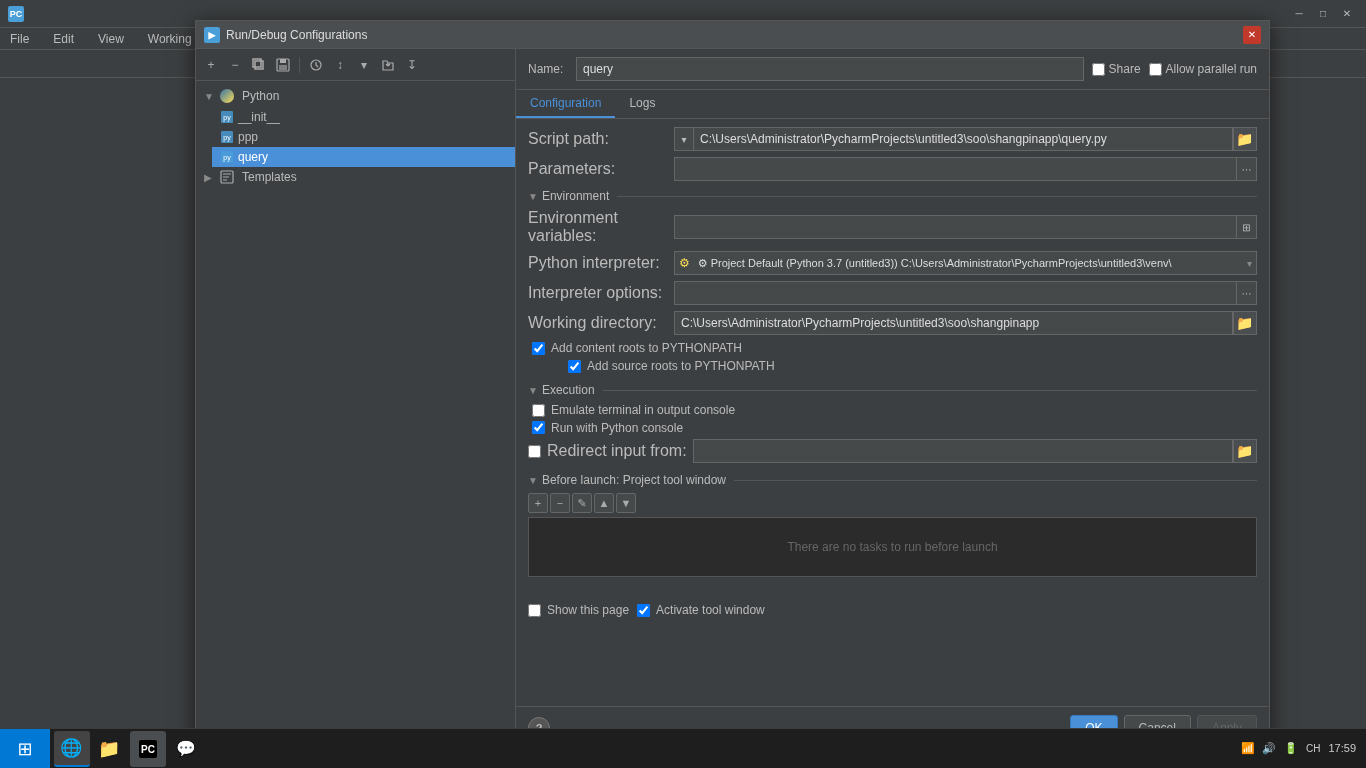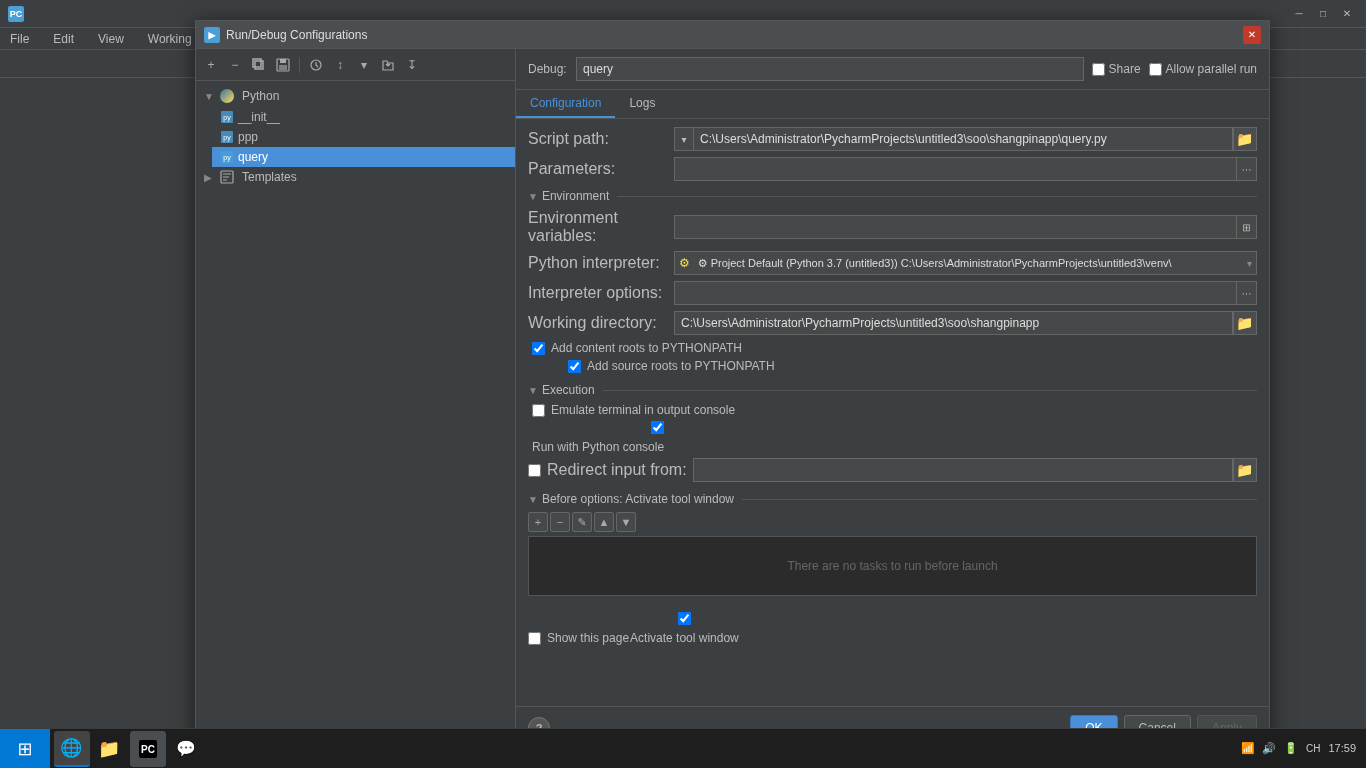--- a/index.html
+++ b/index.html
@@ -691,21 +691,21 @@
               </svg>
             <span>Templates</span>
           </div>
         </div>
       </div>
     </div>
 
     <div class="config-form">
 
       <div class="name-row">
-        <span class="name-label">Debug:</span>
+        <span class="name-label">Name:</span>
         <input class="name-input" type="text" value="query" style="">
         <label class="checkbox-label">
           <input type="checkbox" style="">
           <span>Share</span>
         </label>
         <label class="checkbox-label">
           <input type="checkbox" style="">
           <span>Allow parallel run</span>
         </label>
       </div>
@@ -798,61 +798,61 @@
         </div>
 
         <div class="checkbox-row">
           <label style="display:flex; align-items:center; gap:6px;">
             <input type="checkbox" style="">
             <span>Emulate terminal in output console</span>
           </label>
         </div>
 
         <div class="checkbox-row">
-          <label style="display:flex; align-items:flex-end; gap:6px;flex-direction:column;">
+          <label style="display:flex; align-items:flex-start; gap:6px;">
             <input type="checkbox" checked="" style="">
             <span>Run with Python console</span>
           </label>
         </div>
 
         <div class="form-row">
           <div style="display:flex; align-items:center; gap:6px; flex:1;">
             <input type="checkbox" style="">
             <span class="form-label" style="width:auto;">Redirect input from:</span>
             <div style="display:flex; flex:1; gap:0; align-items:center;">
               <input class="form-input" type="text" style="flex: 1 1 0%;">
               <div class="form-browse-btn">📁</div>
             </div>
           </div>
         </div>
 
         <div class="section-header" style="margin-top:10px;">
           <span class="collapse-icon">▼</span>
-          <span>Before options: Activate tool window</span>
+          <span>Before launch: Project tool window</span>
           <div class="section-divider"></div>
         </div>
 
         <div class="before-launch-toolbar">
           <div class="small-btn">+</div>
           <div class="small-btn">−</div>
           <div class="small-btn">✎</div>
           <div class="small-btn">▲</div>
           <div class="small-btn">▼</div>
         </div>
 
         <div class="before-launch-content">
           <span class="no-tasks-text">There are no tasks to run before launch</span>
         </div>
 
-        <div style="display:flex; align-items:flex-end; gap:1px; margin-top:16px;">
+        <div style="display:flex; align-items:flex-start; gap:8px; margin-top:26px;">
           <label style="display:flex; align-items:center; gap:6px; font-size:12px; color:#bbb; cursor:pointer;">
             <input type="checkbox" style="">
             <span>Show this page</span>
           </label>
-          <label style="display:flex; align-items:center; gap:6px; font-size:12px; color:#bbb; cursor:pointer;flex-direction:column;">
+          <label style="display:flex; align-items:center; gap:6px; font-size:12px; color:#bbb; cursor:pointer;">
             <input type="checkbox" checked="" style="">
             <span>Activate tool window</span>
           </label>
         </div>
 
       </div>
 
       <div class="dialog-actions">
         <div class="help-btn">
           <span>?</span>

